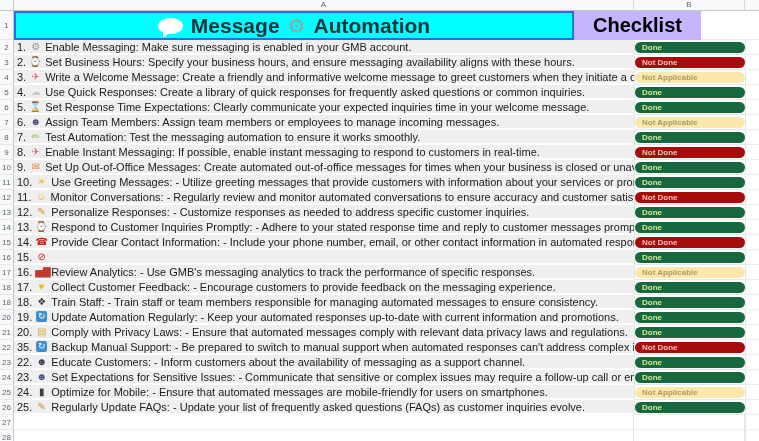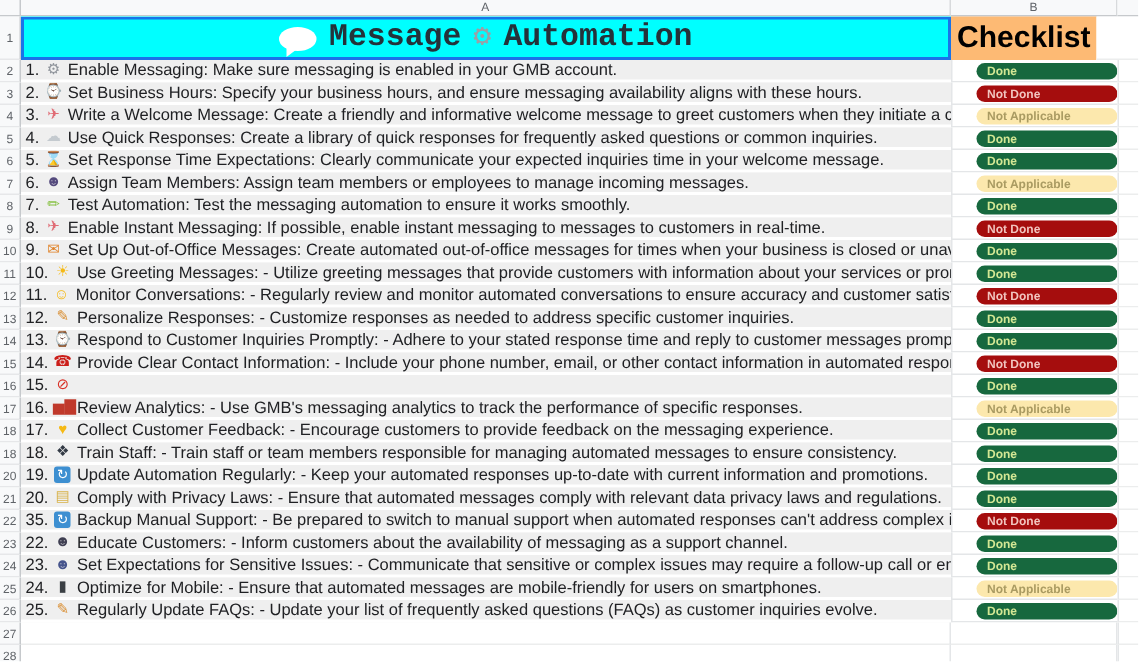--- a/index.html
+++ b/index.html
@@ -17,44 +17,44 @@
   
   .row { display:flex; height:15px; }
   .gutter { width:14px; background:#f8f9fa; border-right:1px solid #c6c9cc; border-bottom:1px solid #e6e7e9;
             font-size:8px; color:#5f6368; display:flex; align-items:center; justify-content:center; flex:0 0 auto; }
   .cell { overflow:hidden; }
   .rest { flex:1; background:#fff; border-bottom:1px solid #eceded; border-left:1px solid #e4e6e8; }
 
   
   .title-row { height:29px; }
   .title-row .gutter { font-size:8px; }
-  .a1 { width:620px; background:#00ffff; display:flex; align-items:center; justify-content:center; gap:8px;
+  .a1 { width:560px; background:#00ffff; display:flex; align-items:center; justify-content:center; gap:8px;
         font-size:21px; font-weight:bold; color:#24323a; white-space:nowrap;
-        box-shadow: inset 0 0 0 2px #1a73e8; font-family: Liberation Mono, monospace; }
+        box-shadow: inset 0 0 0 2px #1a73e8; }
   .bubble { position:relative; width:25px; height:16px; background:#fff; border-radius:50%; flex:0 0 auto; }
   .bubble::after { content:""; position:absolute; left:5px; bottom:-4px;
                    border-top:6px solid #fff; border-right:8px solid transparent; }
   .title-gear { color:#9aa0a6; font-size:20px; font-weight:normal; line-height:1; }
-  .b1 { width:97px; background:#fdba74; display:flex; align-items:center; justify-content:center;
+  .b1 { width:127px; background:#c4b5fd; display:flex; align-items:center; justify-content:center;
         font-size:20px; font-weight:bold; color:#000; }
   .title-row .rest { border-left:none; }
 
   
   .data-row .a { width:620px; background:#efefef; border-bottom:2px solid #fff;
                  display:flex; align-items:center; white-space:nowrap;
                  font-size:11px; color:#202124; padding-left:3px; }
   .inum { margin-right:3px; flex:0 0 auto; }
   .icon { flex:0 0 auto; width:13px; text-align:center; font-size:10px; line-height:1; margin-right:3px; }
   .icon.boxed { width:11px; height:11px; line-height:11px; font-size:9px; background:#3d8fd1;
                 border-radius:2px; margin:0 4px 0 1px; }
   .itext { overflow:hidden; }
   .data-row .b { width:111px; background:#fff; border-bottom:1px solid #e4e6e8; border-left:1px solid #e4e6e8;
                  display:flex; align-items:center; }
   .badge { display:block; width:116px; height:11px; line-height:11px; border-radius:6px;
-           font-size:8px; font-weight:bold; padding-left:7px; margin-left:16px; white-space:nowrap; overflow:hidden; }
+           font-size:8px; font-weight:bold; padding-left:7px; margin-left:0; white-space:nowrap; overflow:hidden; }
 
   
   .empty-row .a { width:620px; background:#fff; border-bottom:1px solid #eceded; border-right:1px solid #e4e6e8; }
   .empty-row .b { width:111px; background:#fff; border-bottom:1px solid #eceded; border-right:1px solid #e4e6e8; }
 </style>
 </head>
 <body>
 
 <div class="sheet">
 
@@ -160,21 +160,21 @@
     <div class="cell b">
       <span class="badge" style="background: rgb(23, 104, 62); color: rgb(211, 231, 148);">Done</span>
     </div>
     <div class="cell rest"></div>
   </div>
       <div class="row data-row">
     <div class="gutter">9</div>
     <div class="cell a">
       <span class="inum">8.</span>
       <span class="icon" style="color: rgb(224, 108, 117);">✈</span>
-      <span class="itext">Enable Instant Messaging: If possible, enable instant messaging to messages to customers in real-time.</span>
+      <span class="itext">Enable Instant Messaging: If possible, enable instant messaging to respond to customers in real-time.</span>
     </div>
     <div class="cell b">
       <span class="badge" style="background: rgb(165, 13, 13); color: rgb(242, 196, 190);">Not Done</span>
     </div>
     <div class="cell rest"></div>
   </div>
       <div class="row data-row">
     <div class="gutter">10</div>
     <div class="cell a">
       <span class="inum">9.</span>

